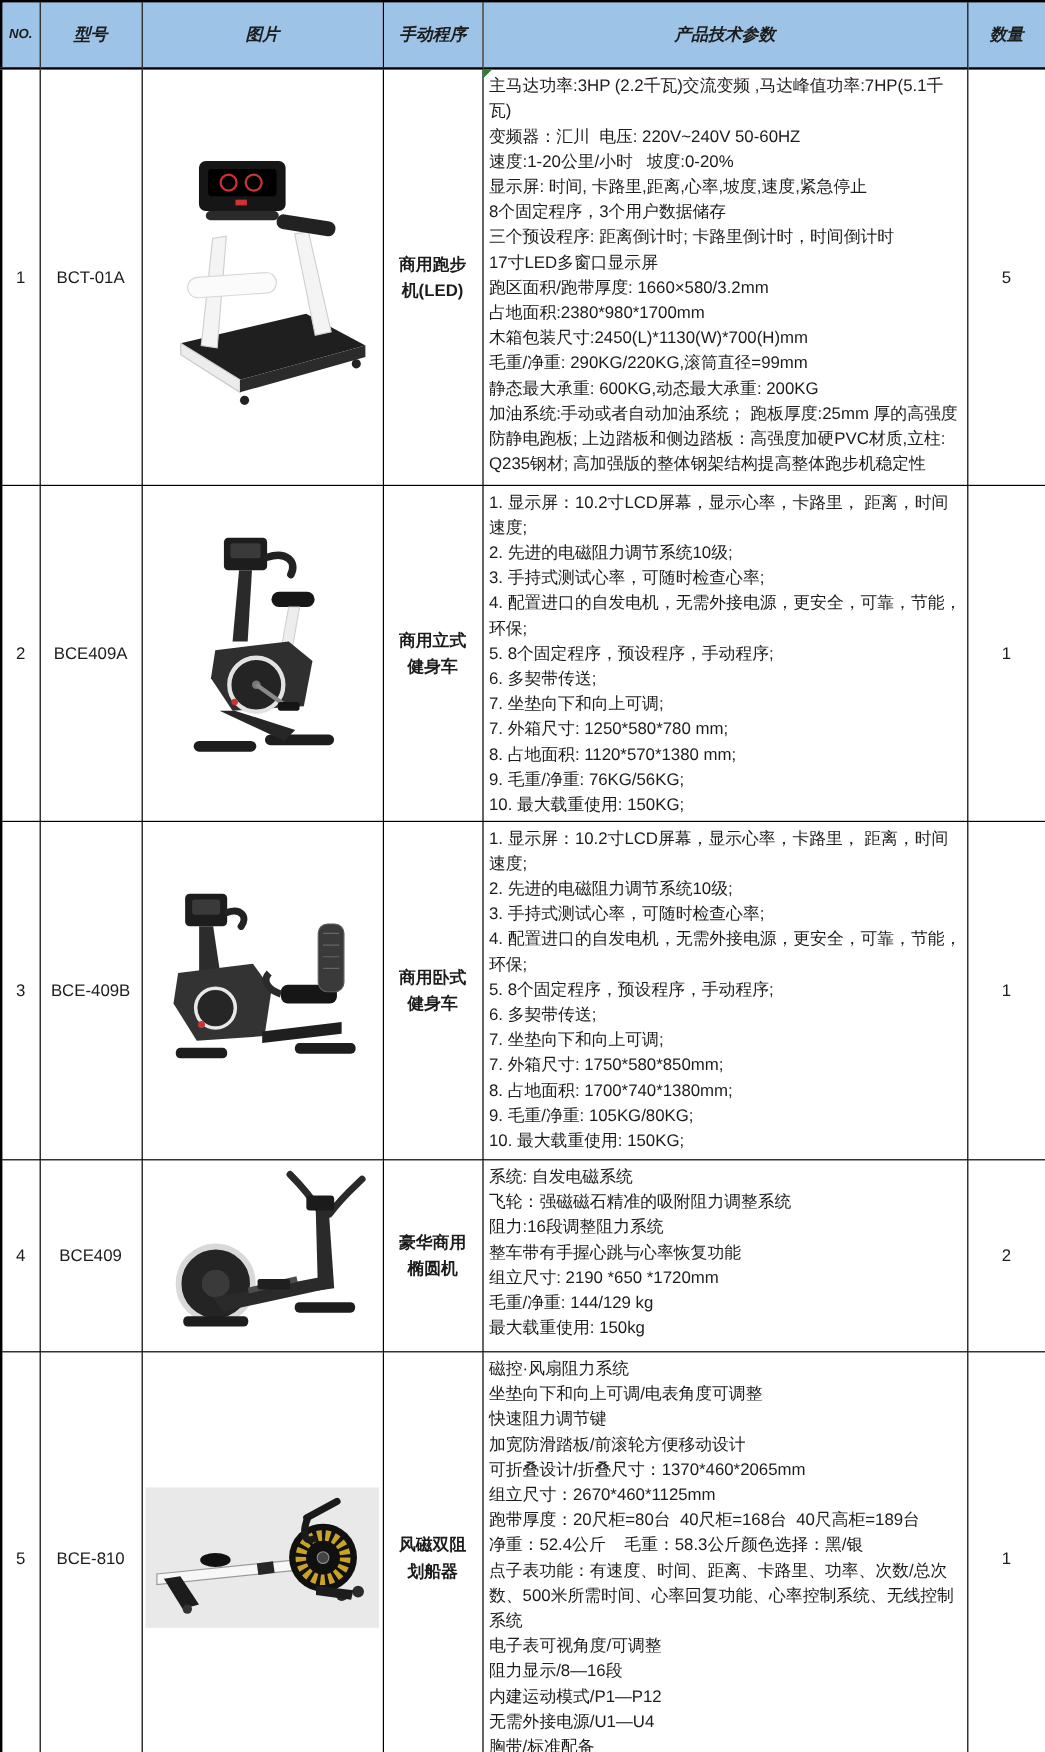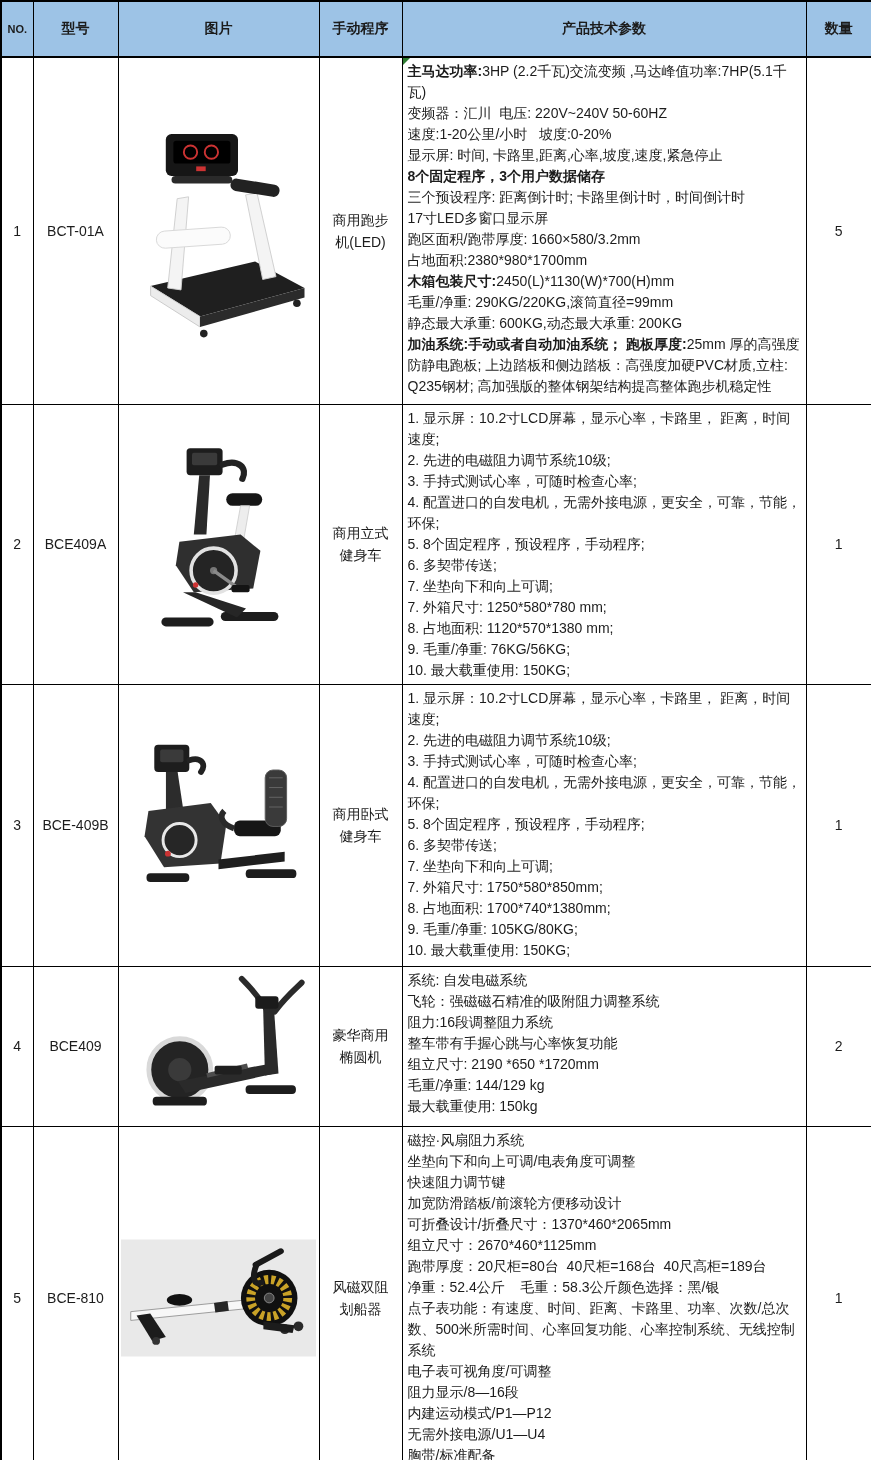--- a/index.html
+++ b/index.html
@@ -11,42 +11,42 @@
   table.spec-table {
     width:871px; border-collapse:collapse; table-layout:fixed;
     border:2px solid #000;
   }
   .spec-table th, .spec-table td {
     border:1px solid #000; box-sizing:border-box; overflow:hidden;
   }
   .spec-table thead tr { height:56px; }
   .spec-table th {
     background:#9DC3E6; font-weight:bold; font-size:14px; text-align:center;
-    vertical-align:middle; border-bottom:2px solid #000;
+    vertical-align:middle; border-bottom:2px solid #000;font-style:italic;
   }
   .spec-table th.h-no { font-size:11px; }
   tbody tr:nth-child(1) { height:347px; }
   tbody tr:nth-child(2) { height:278px; }
   tbody tr:nth-child(3) { height:282px; }
   tbody tr:nth-child(4) { height:160px; }
   tbody tr:nth-child(5) { height:333px; }
   td.c-no, td.c-model, td.c-qty, td.c-name {
     text-align:center; vertical-align:middle; font-size:14px;
   }
-  td.c-name { padding:0 12px; line-height:22px; }
+  td.c-name { padding:0 12px; line-height:22px;font-weight:bold; }
   td.c-img { text-align:center; vertical-align:middle; padding:2px; }
   td.c-img svg { display:inline-block; vertical-align:middle; }
   td.c-specs {
     vertical-align:top; padding:3px 4px 3px 5px; position:relative;
   }
   .spec-line {
     font-size:14px; line-height:21px; white-space:pre-wrap;
     word-break:break-word;
   }
-  .spec-line b { font-weight:bold; }
+  .spec-line b { font-weight:normal; }
   .err-tri {
     position:absolute; top:0; left:0; width:0; height:0;
     border-top:7px solid #2e7d32; border-right:7px solid transparent;
   }
 </style>
 </head>
 <body>
 
 <div class="page">
   <table class="spec-table">

